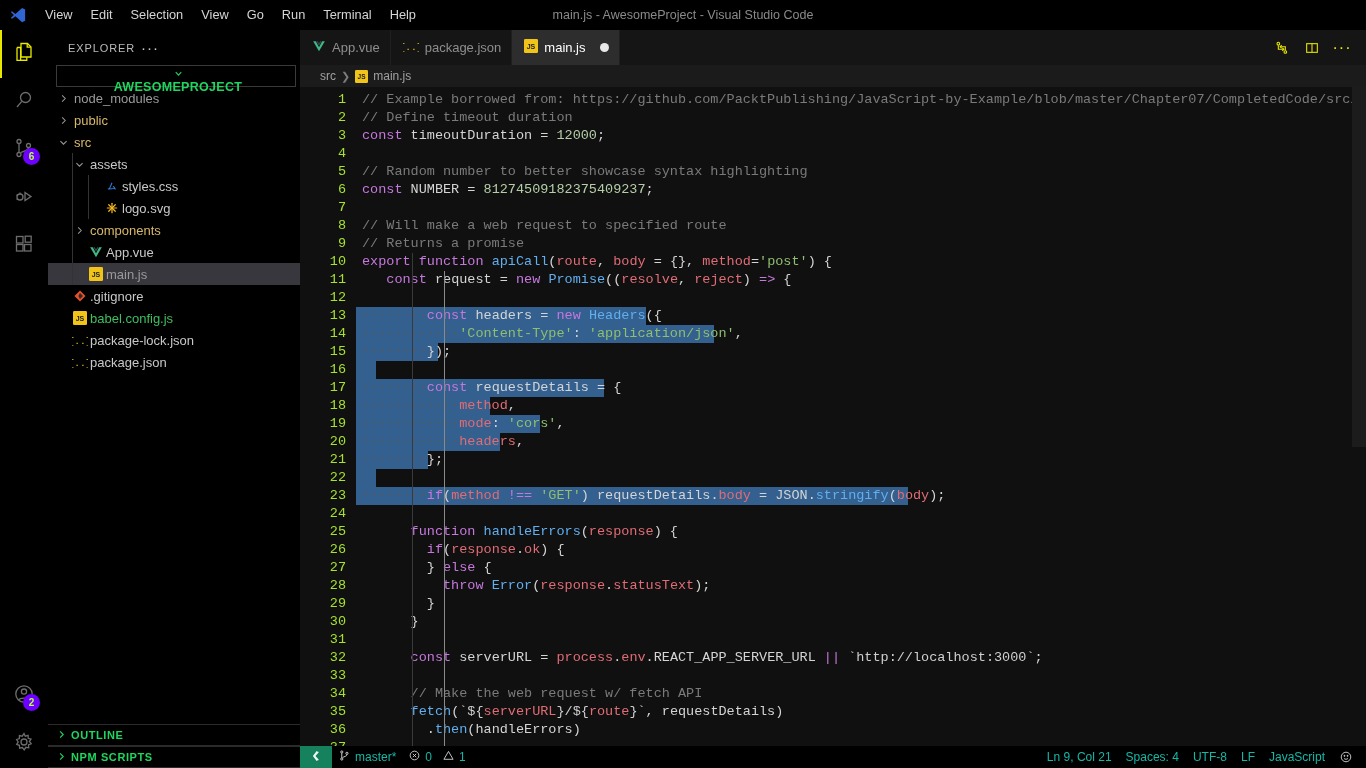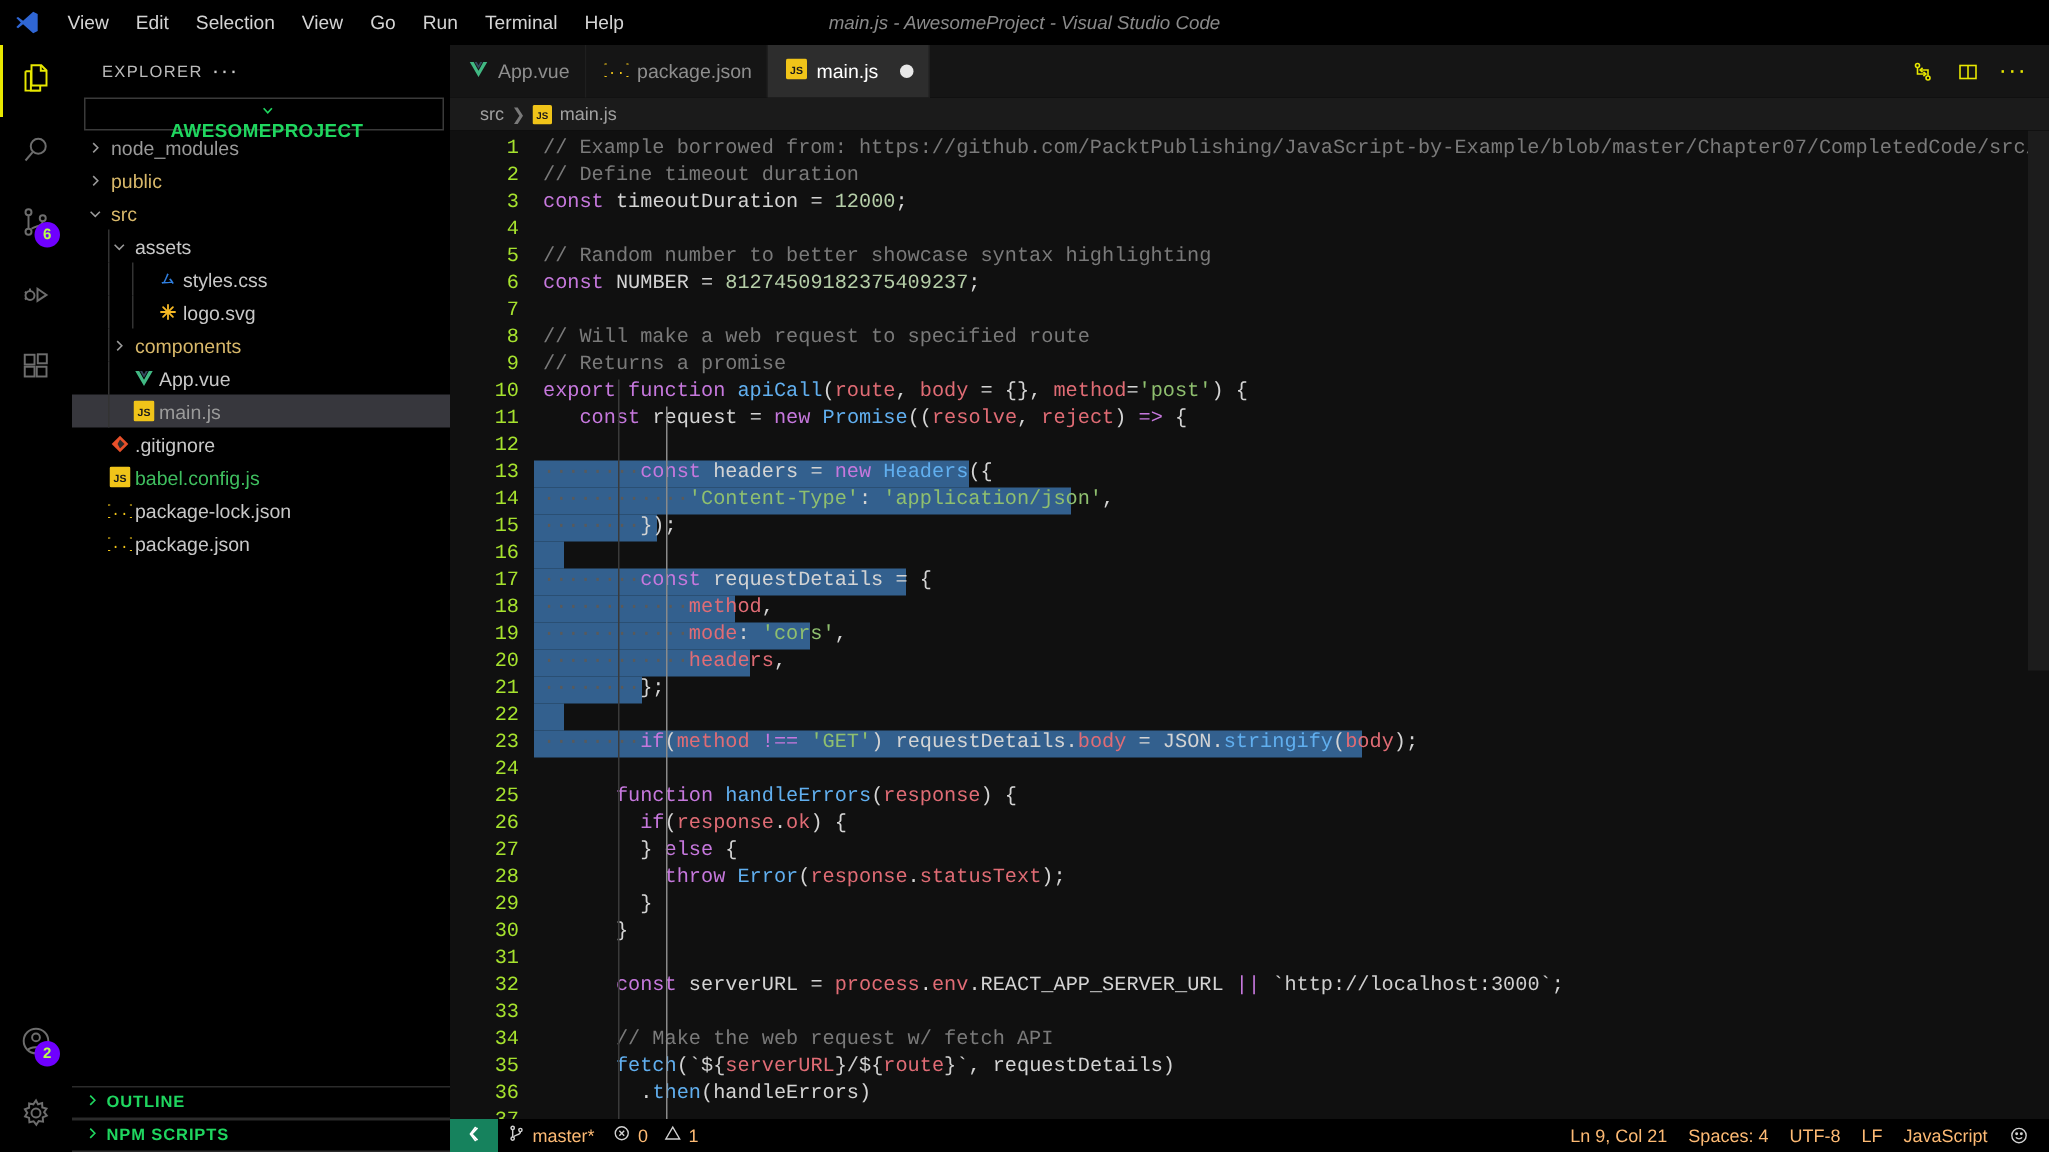--- a/index.html
+++ b/index.html
@@ -22,21 +22,21 @@
   }
   .vscode-logo { width: 36px; display:flex; align-items:center; justify-content:center; }
   .vscode-logo svg { display:block; }
   .menu { display: flex; align-items: center; height: 30px; }
   .menu-item {
     font-size: 12.8px; color: #d4d4d4; padding: 0 9px; line-height: 30px;
     white-space: nowrap; cursor: default;
   }
   .window-title {
     position: absolute; left: 0; right: 0; text-align: center;
-    font-size: 12.5px; color: #8a8a8a; pointer-events: none; font-style: italic;
+    font-size: 12.5px; color: #8a8a8a; pointer-events: none;
   }
 
   
   .body-row { flex: 1 1 auto; display: flex; min-height: 0; }
 
   
   .activitybar {
     width: 48px; flex: 0 0 48px; background: #000000;
     display: flex; flex-direction: column; align-items: center;
     justify-content: space-between; padding: 0;
@@ -166,21 +166,21 @@
   .guide-active { position: absolute; width: 1px; background: #8a8a8a; z-index: 3; }
 
   .vscroll {
     position: absolute; right: 0; top: 0; width: 14px; background: #1c1c1c;
     z-index: 5;
   }
 
   
   .statusbar {
     height: 22px; flex: 0 0 22px; background: #000000;
-    display: flex; align-items: center; font-size: 12px; color: #fdba74;
+    display: flex; align-items: center; font-size: 12px; color: #14b8a6;
   }
   .sb-remote {
     background: #16825d; color: #ffffff; height: 22px; display: flex; align-items: center;
     padding: 0 9px; cursor: pointer;
   }
   .sb-item { display: flex; align-items: center; gap: 4px; padding: 0 6px; height:22px; cursor: pointer; }
   .sb-right { margin-left: auto; display: flex; align-items: center; padding-right: 6px; }
   .sb-right .sb-item { padding: 0 7px; }
 </style>
 </head>

